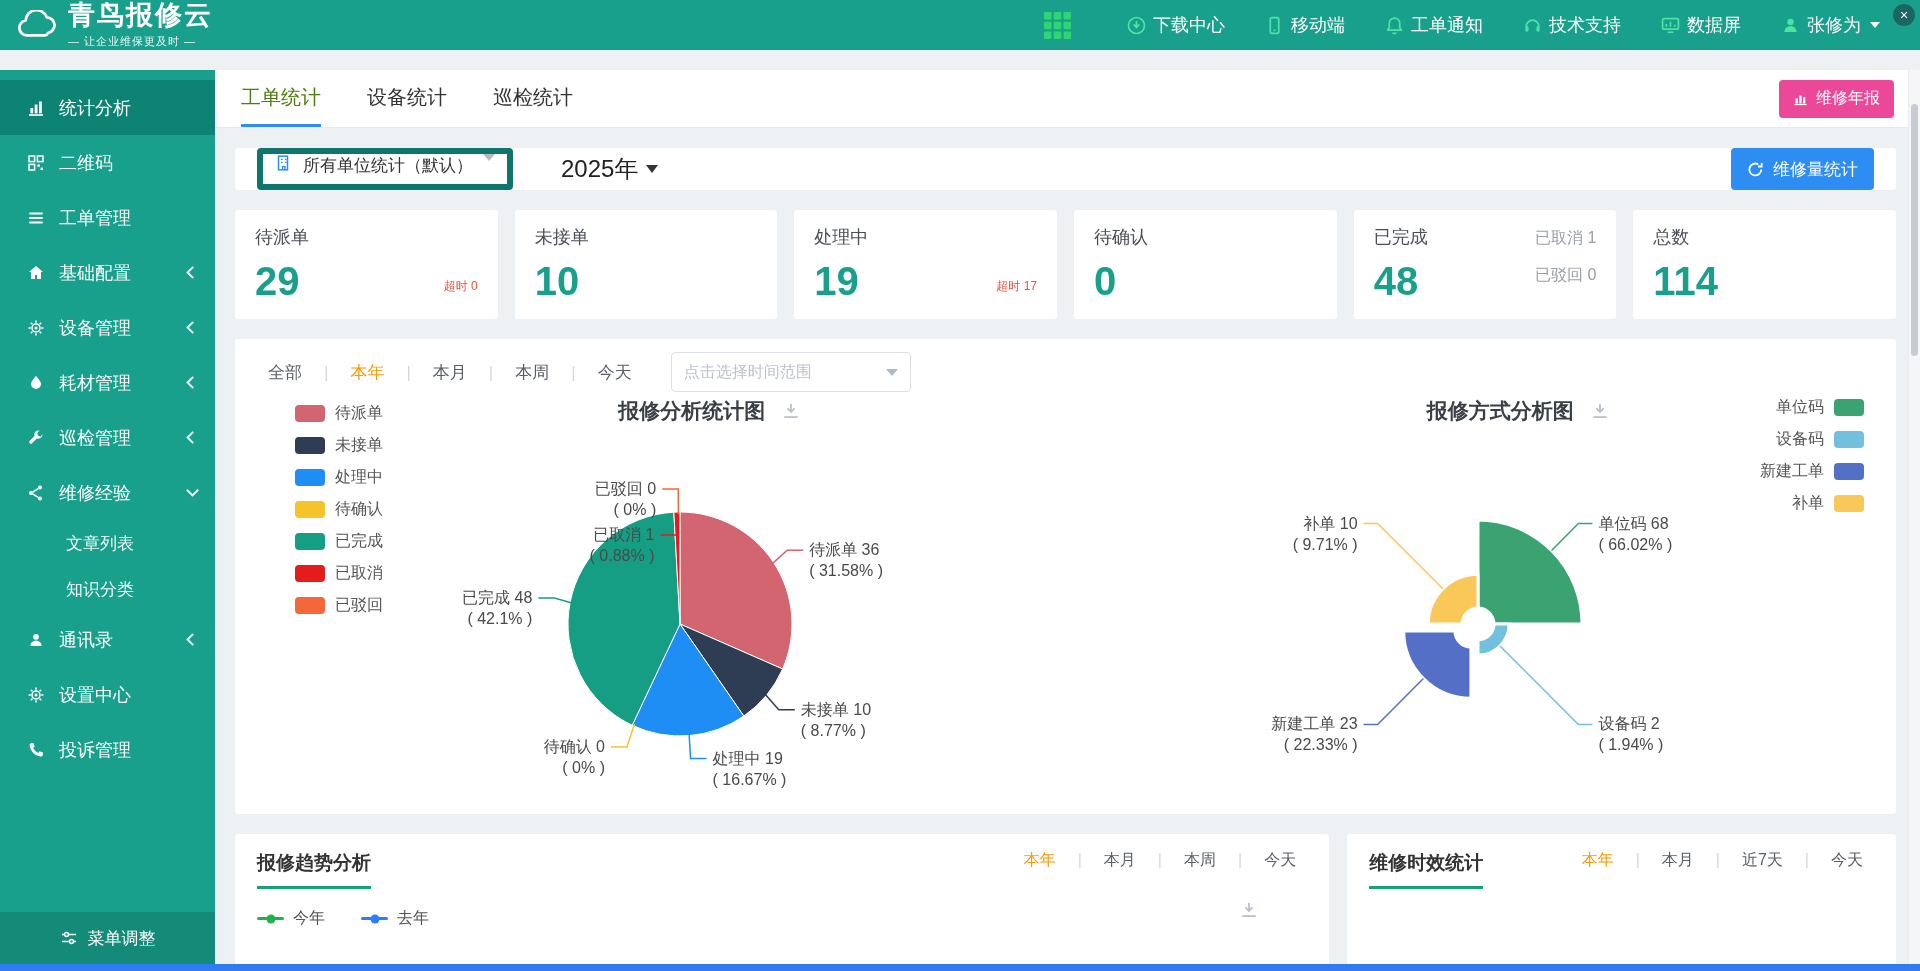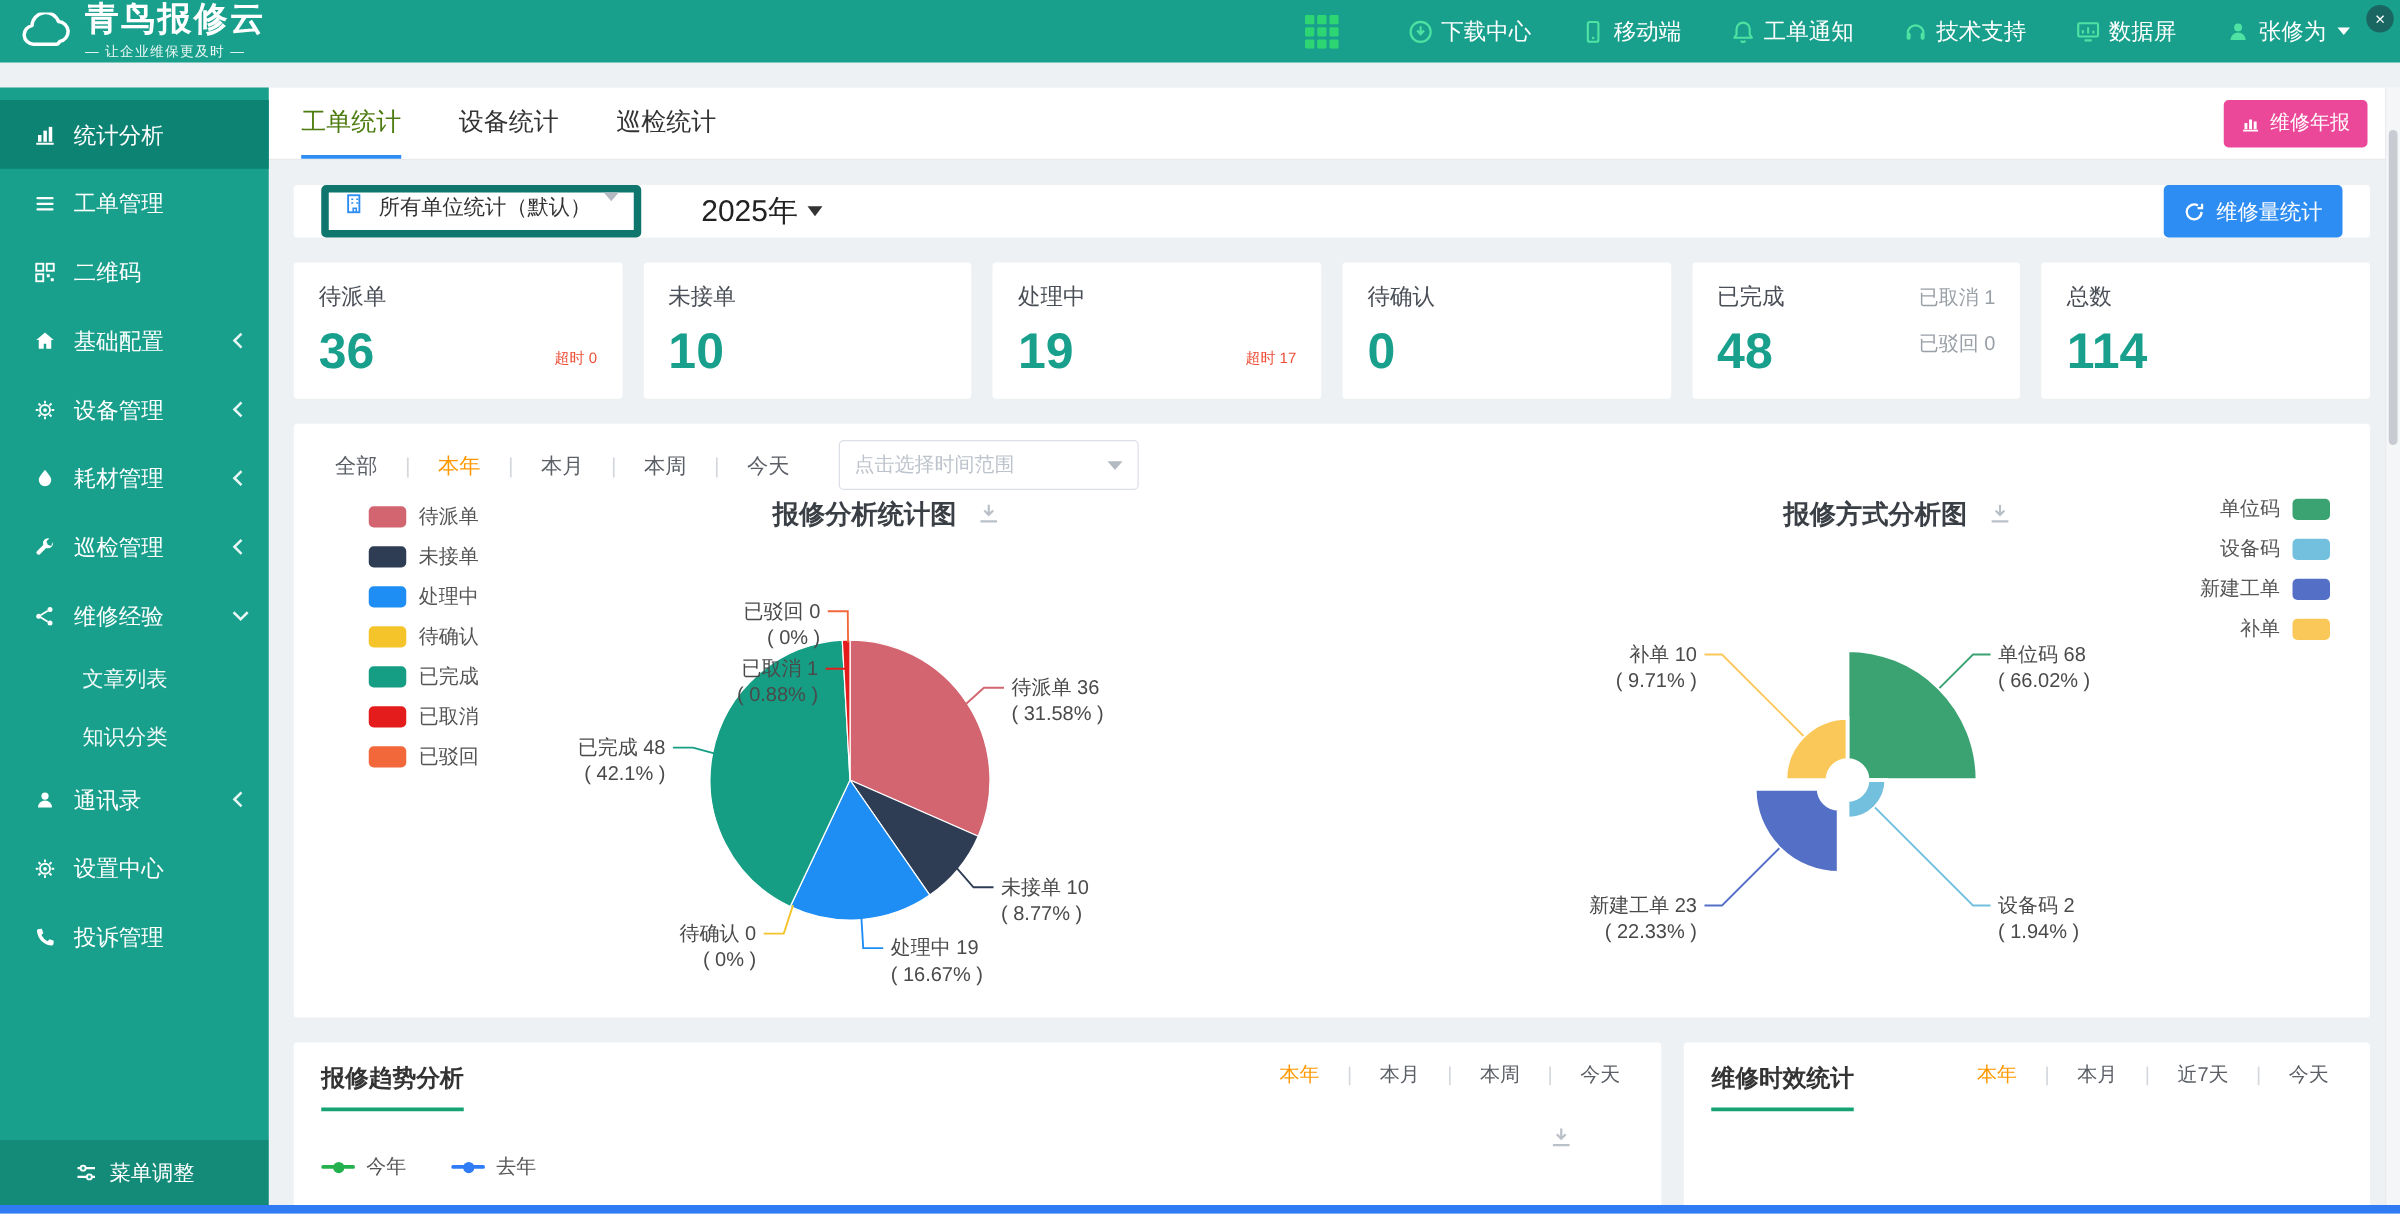--- a/index.html
+++ b/index.html
@@ -74,21 +74,21 @@
   .legend-item.rev{justify-content:flex-end}
   .swatch{width:30px;height:17px;border-radius:4px;background:#ccc}
 
   .bottom-row{display:flex;gap:18px}
   .bcard{background:#fff;border-radius:3px;padding:16px 22px;height:200px;position:relative}
   .bcard.wide{flex:2.08}
   .bcard.narrow{flex:1}
   .bcard-head{display:flex;align-items:flex-start}
   .btitle{font-size:19px;font-weight:bold;color:#333;padding-bottom:10px;border-bottom:3px solid #16a374}
   .bcard .time-tabs{margin-left:auto;font-size:16px}
-  .bline-legend{display:flex;align-items:center;gap:36px;margin-top:34px}
+  .bline-legend{display:flex;align-items:center;gap:36px;margin-top:19px}
   .bline-item{display:flex;align-items:center;gap:9px;font-size:16px;color:#555;cursor:pointer}
   .line-marker{width:27px;height:3px;border-radius:2px;background:#999;position:relative}
   .line-marker::after{content:"";position:absolute;left:50%;top:50%;transform:translate(-50%,-50%);width:9px;height:9px;border-radius:50%;background:inherit}
   .bcard .dl-icon.floating{position:absolute;right:70px;top:66px}
 
   
   .vscrollbar{position:absolute;right:0;top:70px;bottom:0;width:12px;background:#f5f6f7;border-left:1px solid #e9ebee;z-index:4;cursor:pointer}
   .vthumb{position:absolute;left:2px;right:2px;top:34px;height:252px;background:#c8ccd2;border-radius:5px;cursor:pointer}
   .bottom-bar{position:absolute;left:0;right:0;bottom:0;height:7px;background:#2f7bf3;z-index:6}
   .close-btn{position:absolute;top:4px;right:5px;width:22px;height:22px;border-radius:50%;background:rgba(30,55,65,.55);color:#fff;display:flex;align-items:center;justify-content:center;font-size:14px;z-index:9;cursor:pointer}
@@ -194,38 +194,38 @@
           <rect x="3.4" y="9" width="2.8" height="5.4" fill="#fff"></rect>
           <rect x="7.7" y="5.5" width="2.8" height="8.9" fill="#fff"></rect>
           <rect x="12" y="2.5" width="2.8" height="11.9" fill="#fff"></rect>
         </svg>
       </span>
     <span>统计分析</span>
   </div>
   <div class="side-item">
     <span class="icon">
         <svg width="18" height="18" viewBox="0 0 18 18">
-          <path d="M3 4.5h12M3 9h12M3 13.5h12" stroke="#fff" stroke-width="1.8" stroke-linecap="round"></path>
-        </svg>
-      </span>
-    <span>工单管理</span>
-  </div>
-  <div class="side-item">
-    <span class="icon">
-        <svg width="18" height="18" viewBox="0 0 18 18">
           <g fill="none" stroke="#fff" stroke-width="1.5">
             <rect x="2" y="2" width="5.6" height="5.6"></rect>
             <rect x="10.4" y="2" width="5.6" height="5.6"></rect>
             <rect x="2" y="10.4" width="5.6" height="5.6"></rect>
           </g>
           <rect x="10.4" y="10.4" width="2.4" height="2.4" fill="#fff"></rect>
           <rect x="13.6" y="13.6" width="2.4" height="2.4" fill="#fff"></rect>
         </svg>
       </span>
     <span>二维码</span>
+  </div>
+  <div class="side-item">
+    <span class="icon">
+        <svg width="18" height="18" viewBox="0 0 18 18">
+          <path d="M3 4.5h12M3 9h12M3 13.5h12" stroke="#fff" stroke-width="1.8" stroke-linecap="round"></path>
+        </svg>
+      </span>
+    <span>工单管理</span>
   </div>
   <div class="side-item">
     <span class="icon">
         <svg width="18" height="18" viewBox="0 0 18 18">
           <path d="M9 2 2 8h2v7h4v-4h2v4h4V8h2z" fill="#fff"></path>
         </svg>
       </span>
     <span>基础配置</span>
     <span class="chev left"></span>
   </div>
@@ -359,21 +359,21 @@
               <path d="M13.8 1.8v3.4h-3.4" fill="none" stroke="#fff" stroke-width="1.7"></path>
             </svg>
           </span>
         <span>维修量统计</span>
       </button>
     </div>
 
     <div class="stats-row">
       <div class="stat-card">
         <div class="stat-label">待派单</div>
-        <div class="stat-value">36</div>
+        <div class="stat-value">29</div>
         <div class="stat-overtime">超时 0</div>
       </div>
       <div class="stat-card">
         <div class="stat-label">未接单</div>
         <div class="stat-value">10</div>
       </div>
       <div class="stat-card">
         <div class="stat-label">处理中</div>
         <div class="stat-value">19</div>
         <div class="stat-overtime">超时 17</div>

